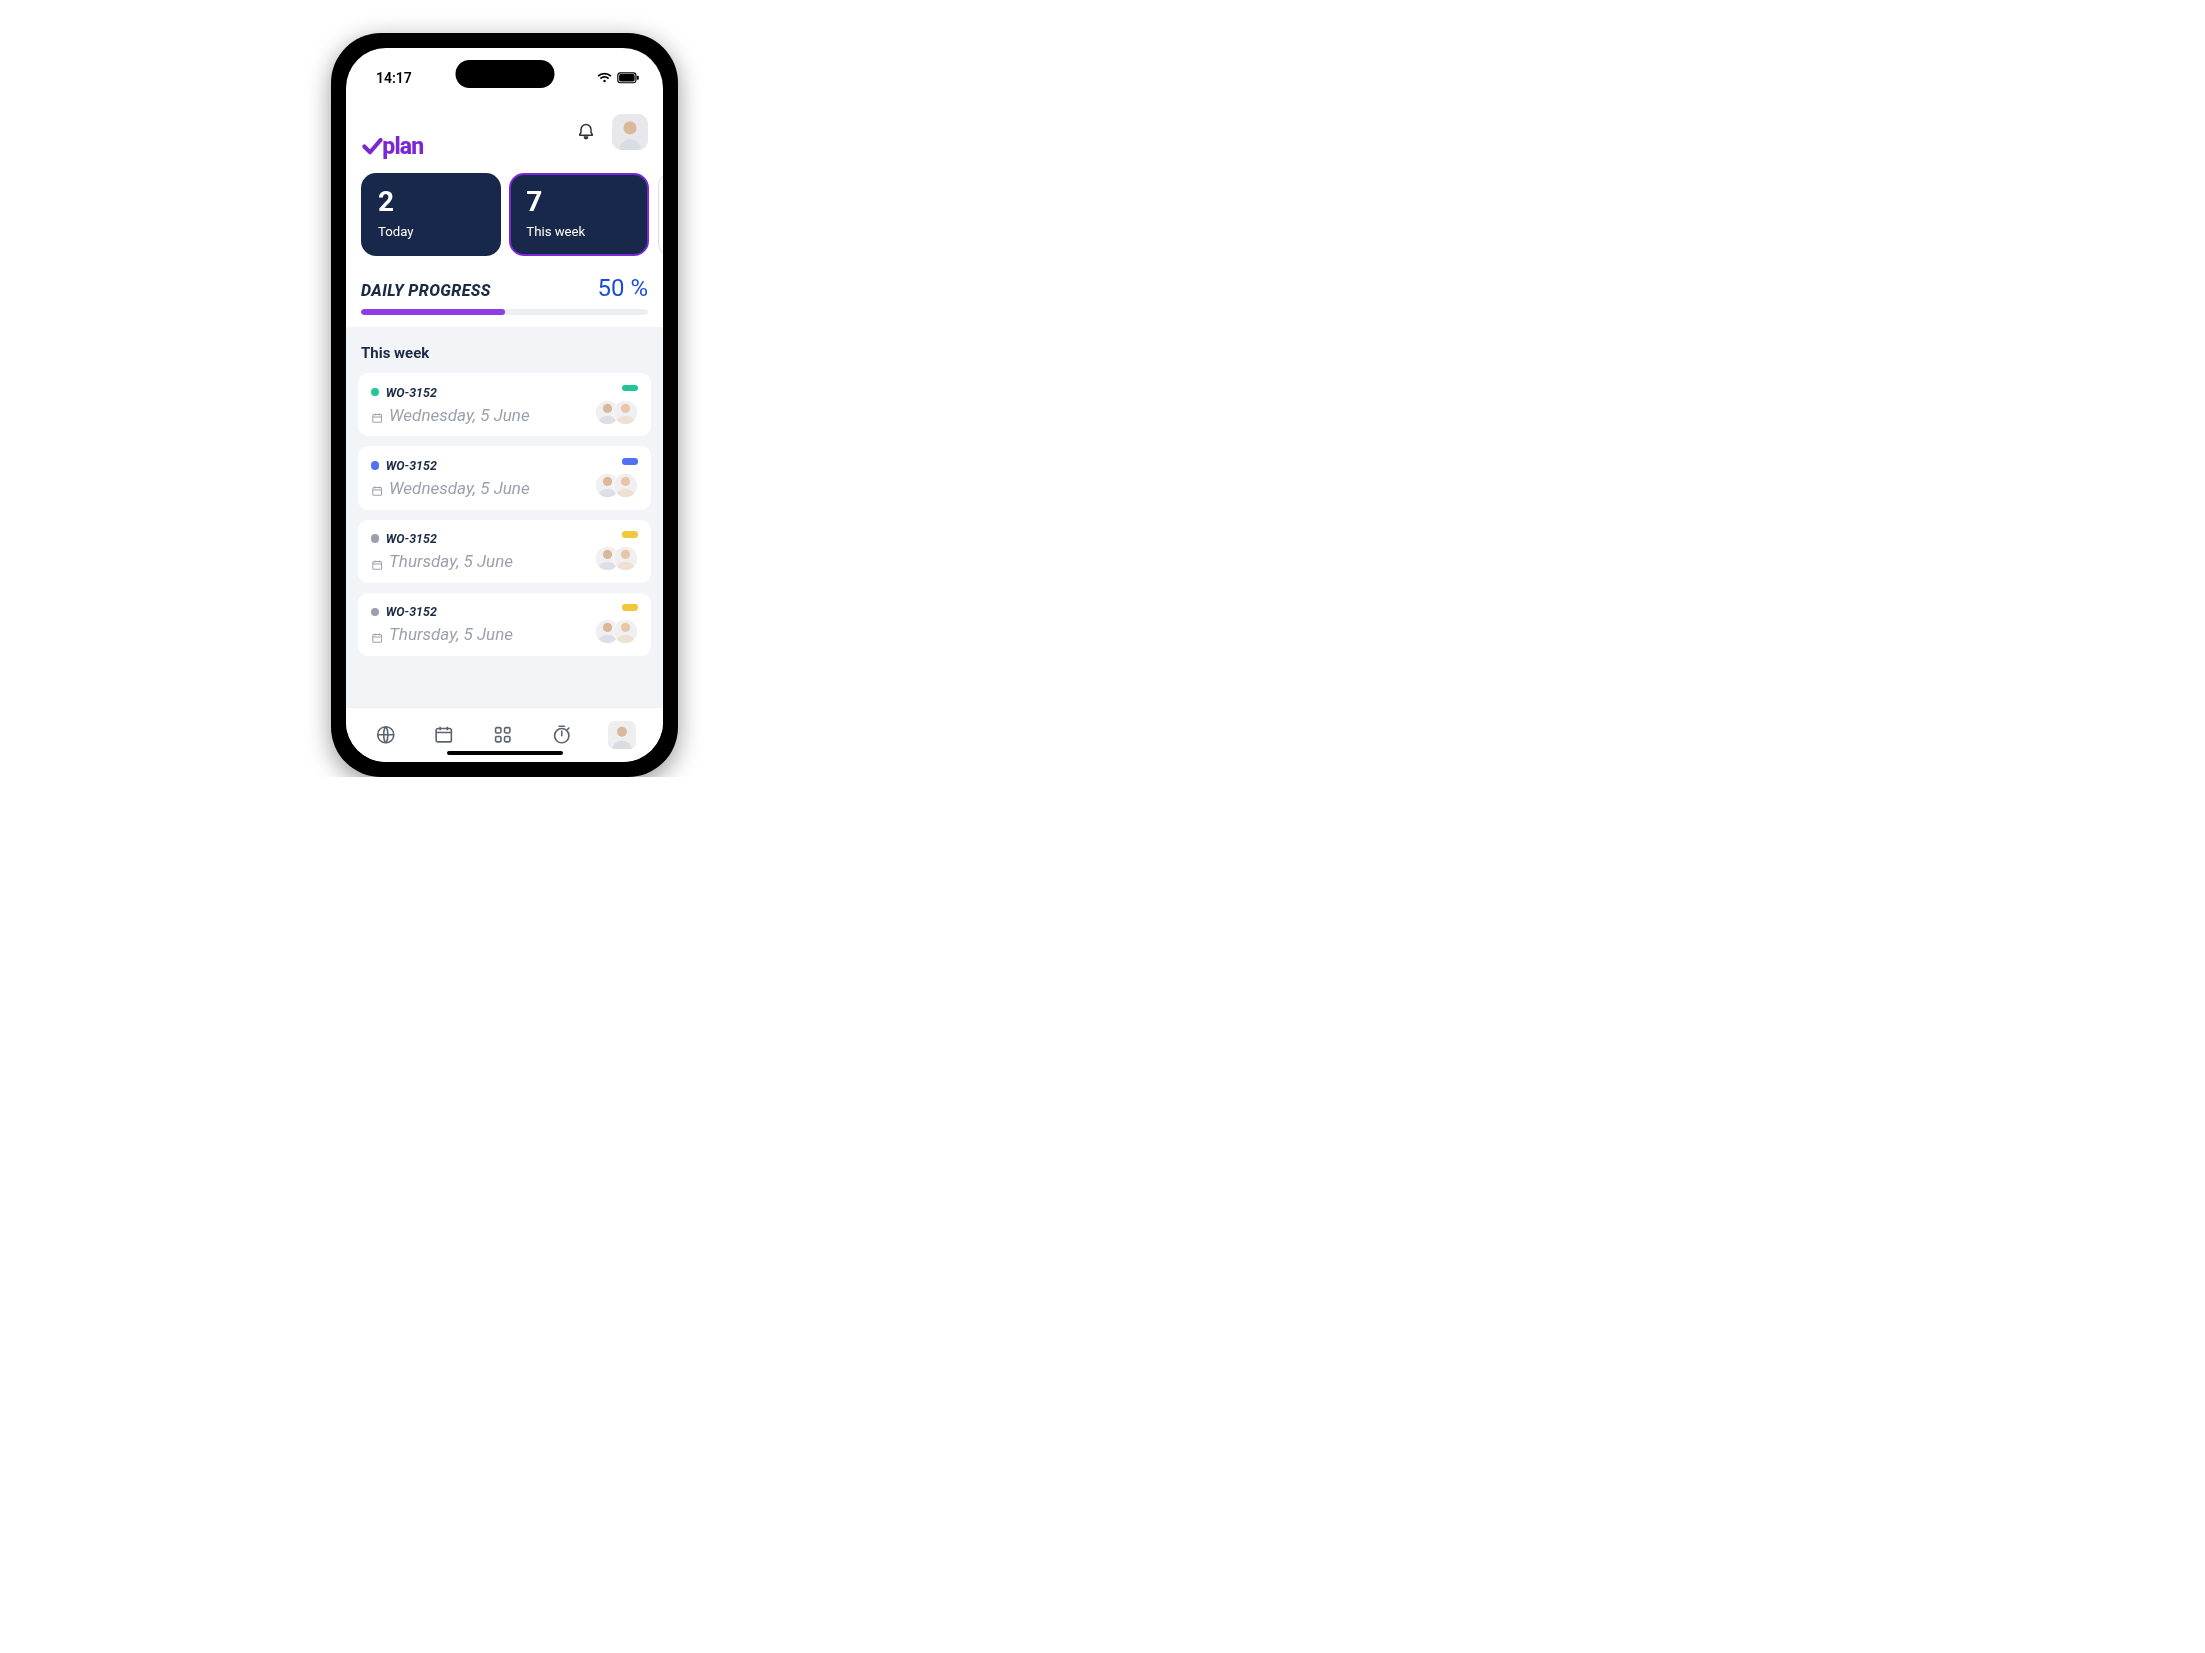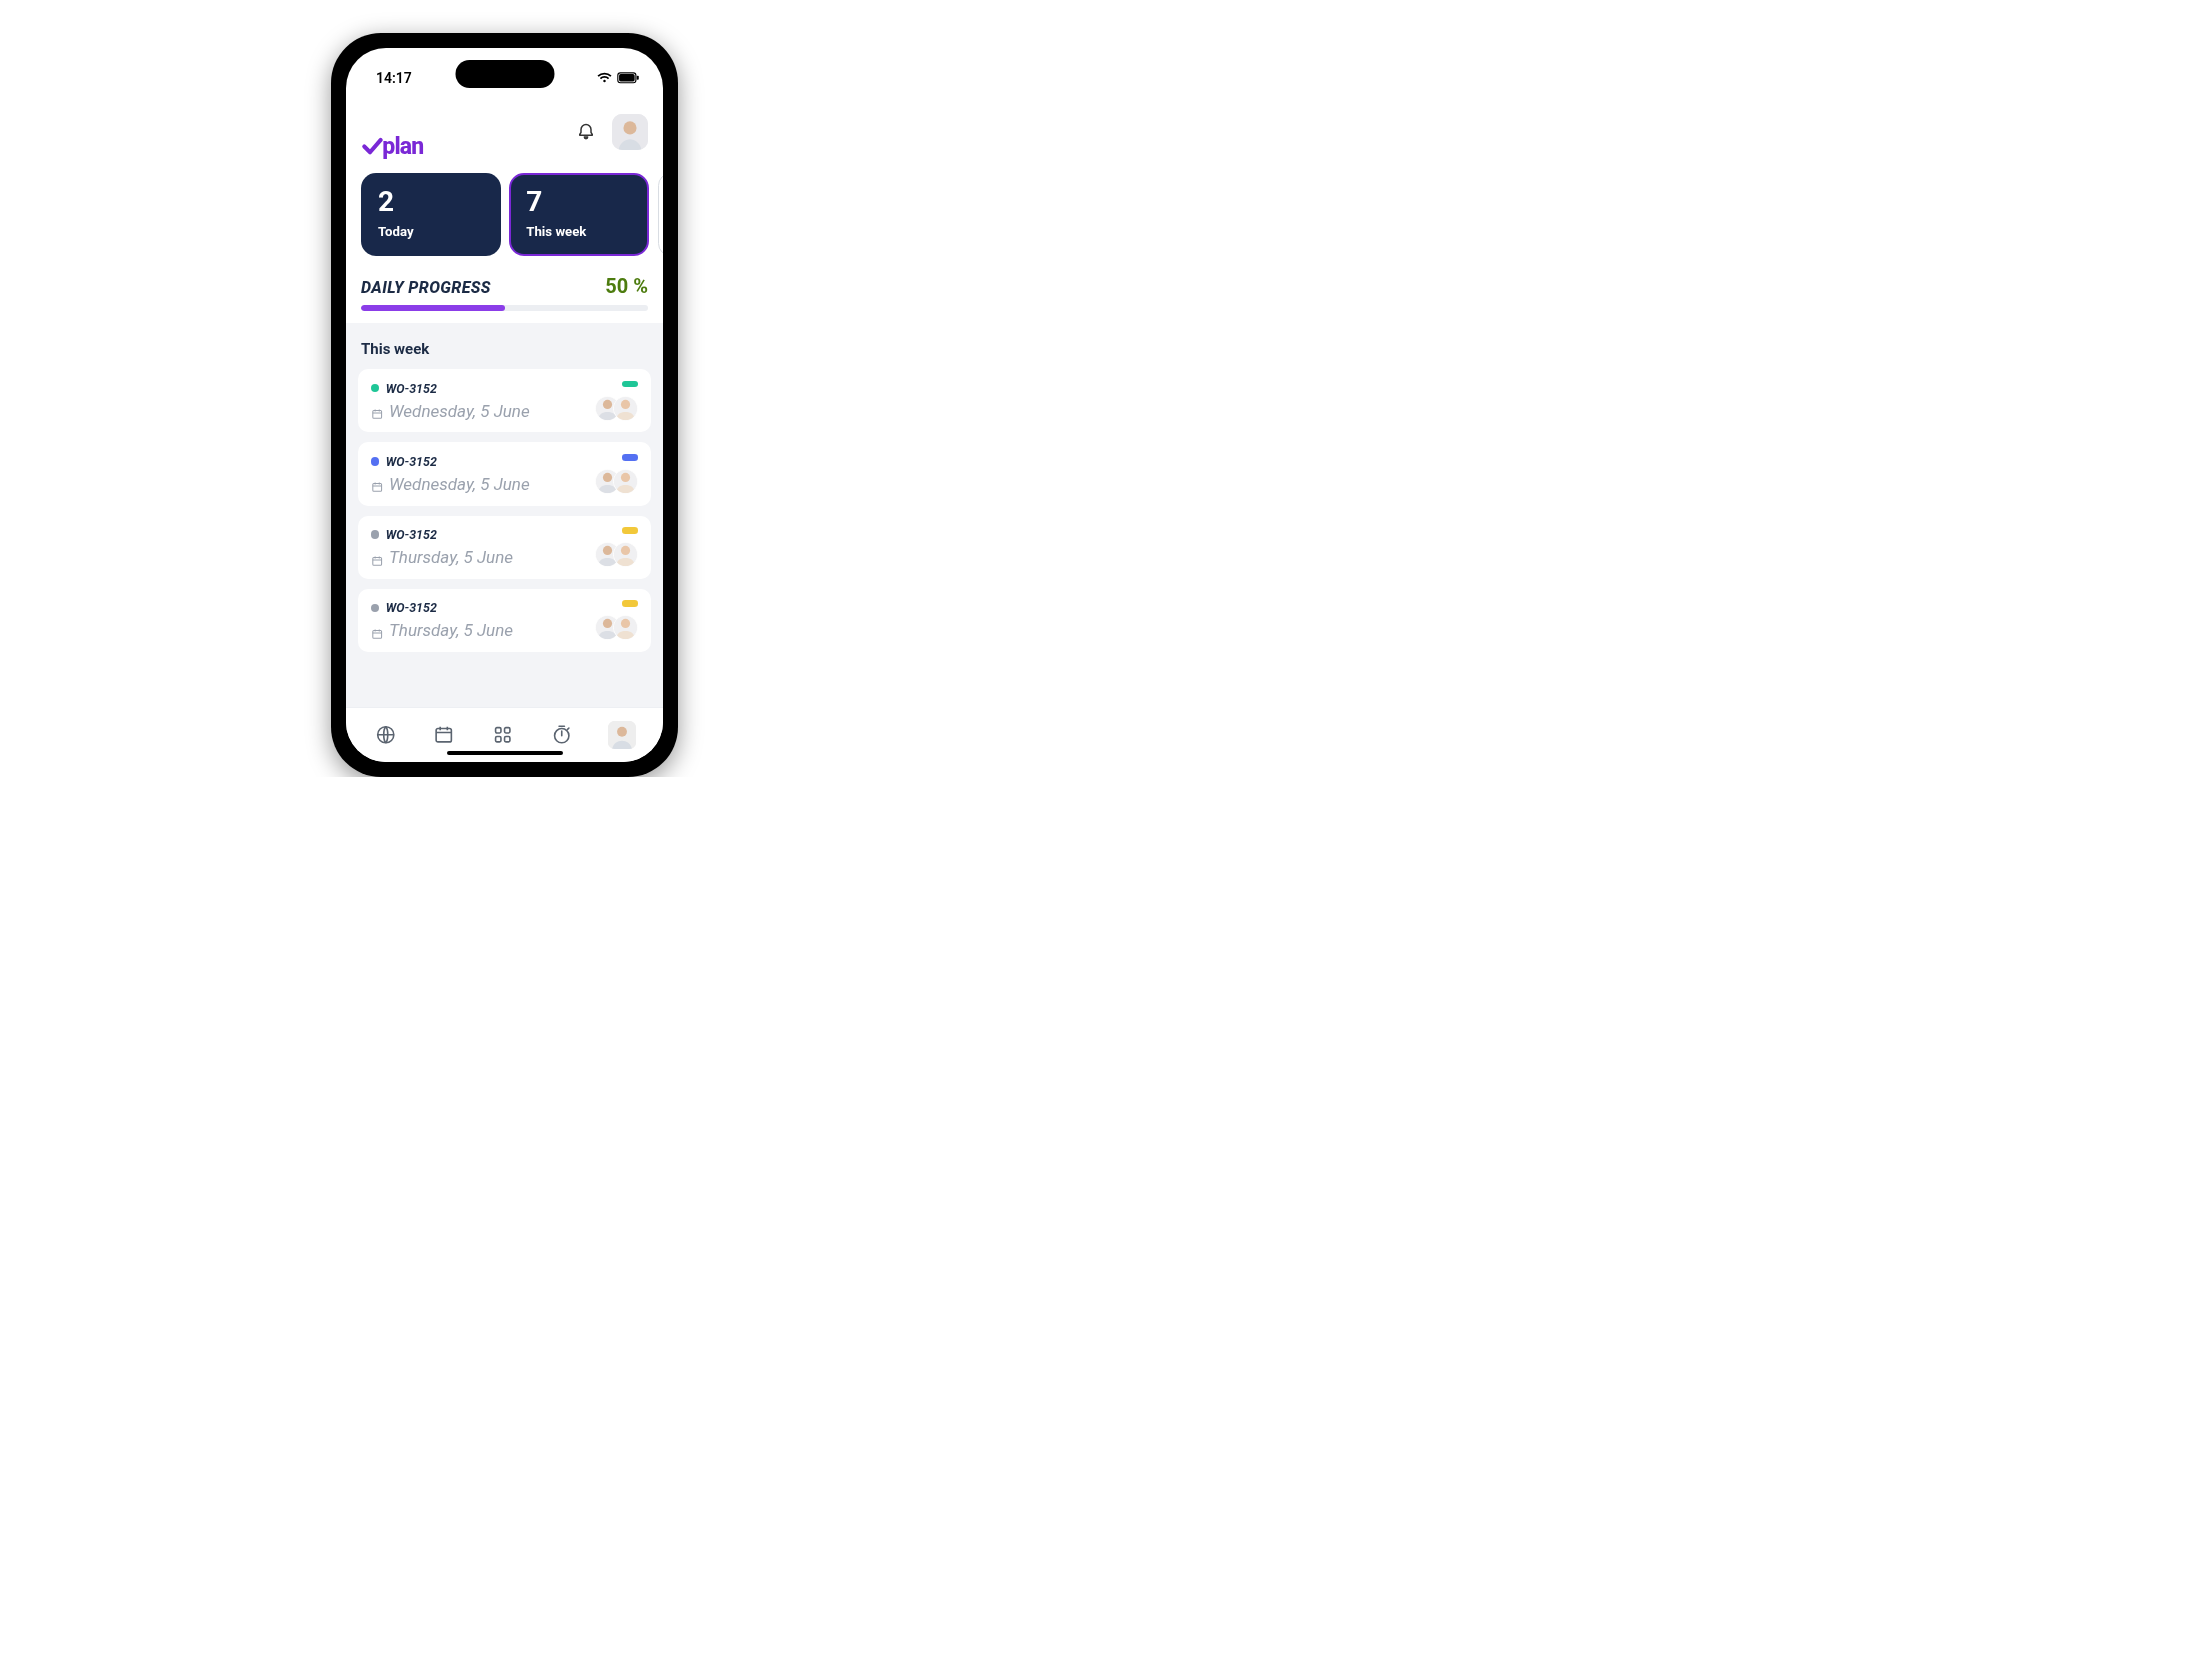--- a/index.html
+++ b/index.html
@@ -97,28 +97,28 @@
   .stat-card {
     flex: 0 0 140px;
     background:#18284a;
     color:#fff;
     border-radius:15px;
     padding:13.2px 15px 15px 15px;
     border:2.5px solid transparent;
   }
   .stat-card.active { border-color:#7a28d6; }
   .stat-card .num { font-size:28px; font-weight:700; line-height:1; margin-bottom:8.3px;}
-  .stat-card .lbl { font-size:13.2px; font-weight:700; }
+  .stat-card .lbl { font-size:13.2px; font-weight:400; }
   .stat-card.ghost { background:#fff; border:1.7px solid #d9dde3; flex:0 0 25px; padding:0; }
 
   
   .progress-block { padding: 18px 15px 11.6px 15px; }
   .progress-head { display:flex; justify-content:space-between; align-items:baseline; margin-bottom:6.6px;}
   .progress-head .title { font-size:16px; font-weight:800; letter-spacing:0.4px; color:#1c2b45;font-style:italic;}
-  .progress-head .pct { font-size:20px; font-weight:700; color:#4d7c0f;}
+  .progress-head .pct { font-size:24px; font-weight:400; color:#1d4ed8;}
   .progress-bar { height:6.6px; background:#eceef2; border-radius:3.3px; overflow:hidden;}
   .progress-fill { height:100%; background:#8b3de8; border-radius:3.3px;}
 
   
   .list-area { flex:1; background:#f3f4f7; overflow:hidden; }
   .list-title { font-size:15px; font-weight:700; color:#1c2b45; padding:16.5px 15px 11.6px 15px;}
   .cards { padding:0 11.6px; display:flex; flex-direction:column; gap:10px;font-style:italic;}
   .card {
     background:#fff; border-radius:10px; padding:11.6px 13.2px 11.6px 13.2px;
     display:flex; justify-content:space-between;

